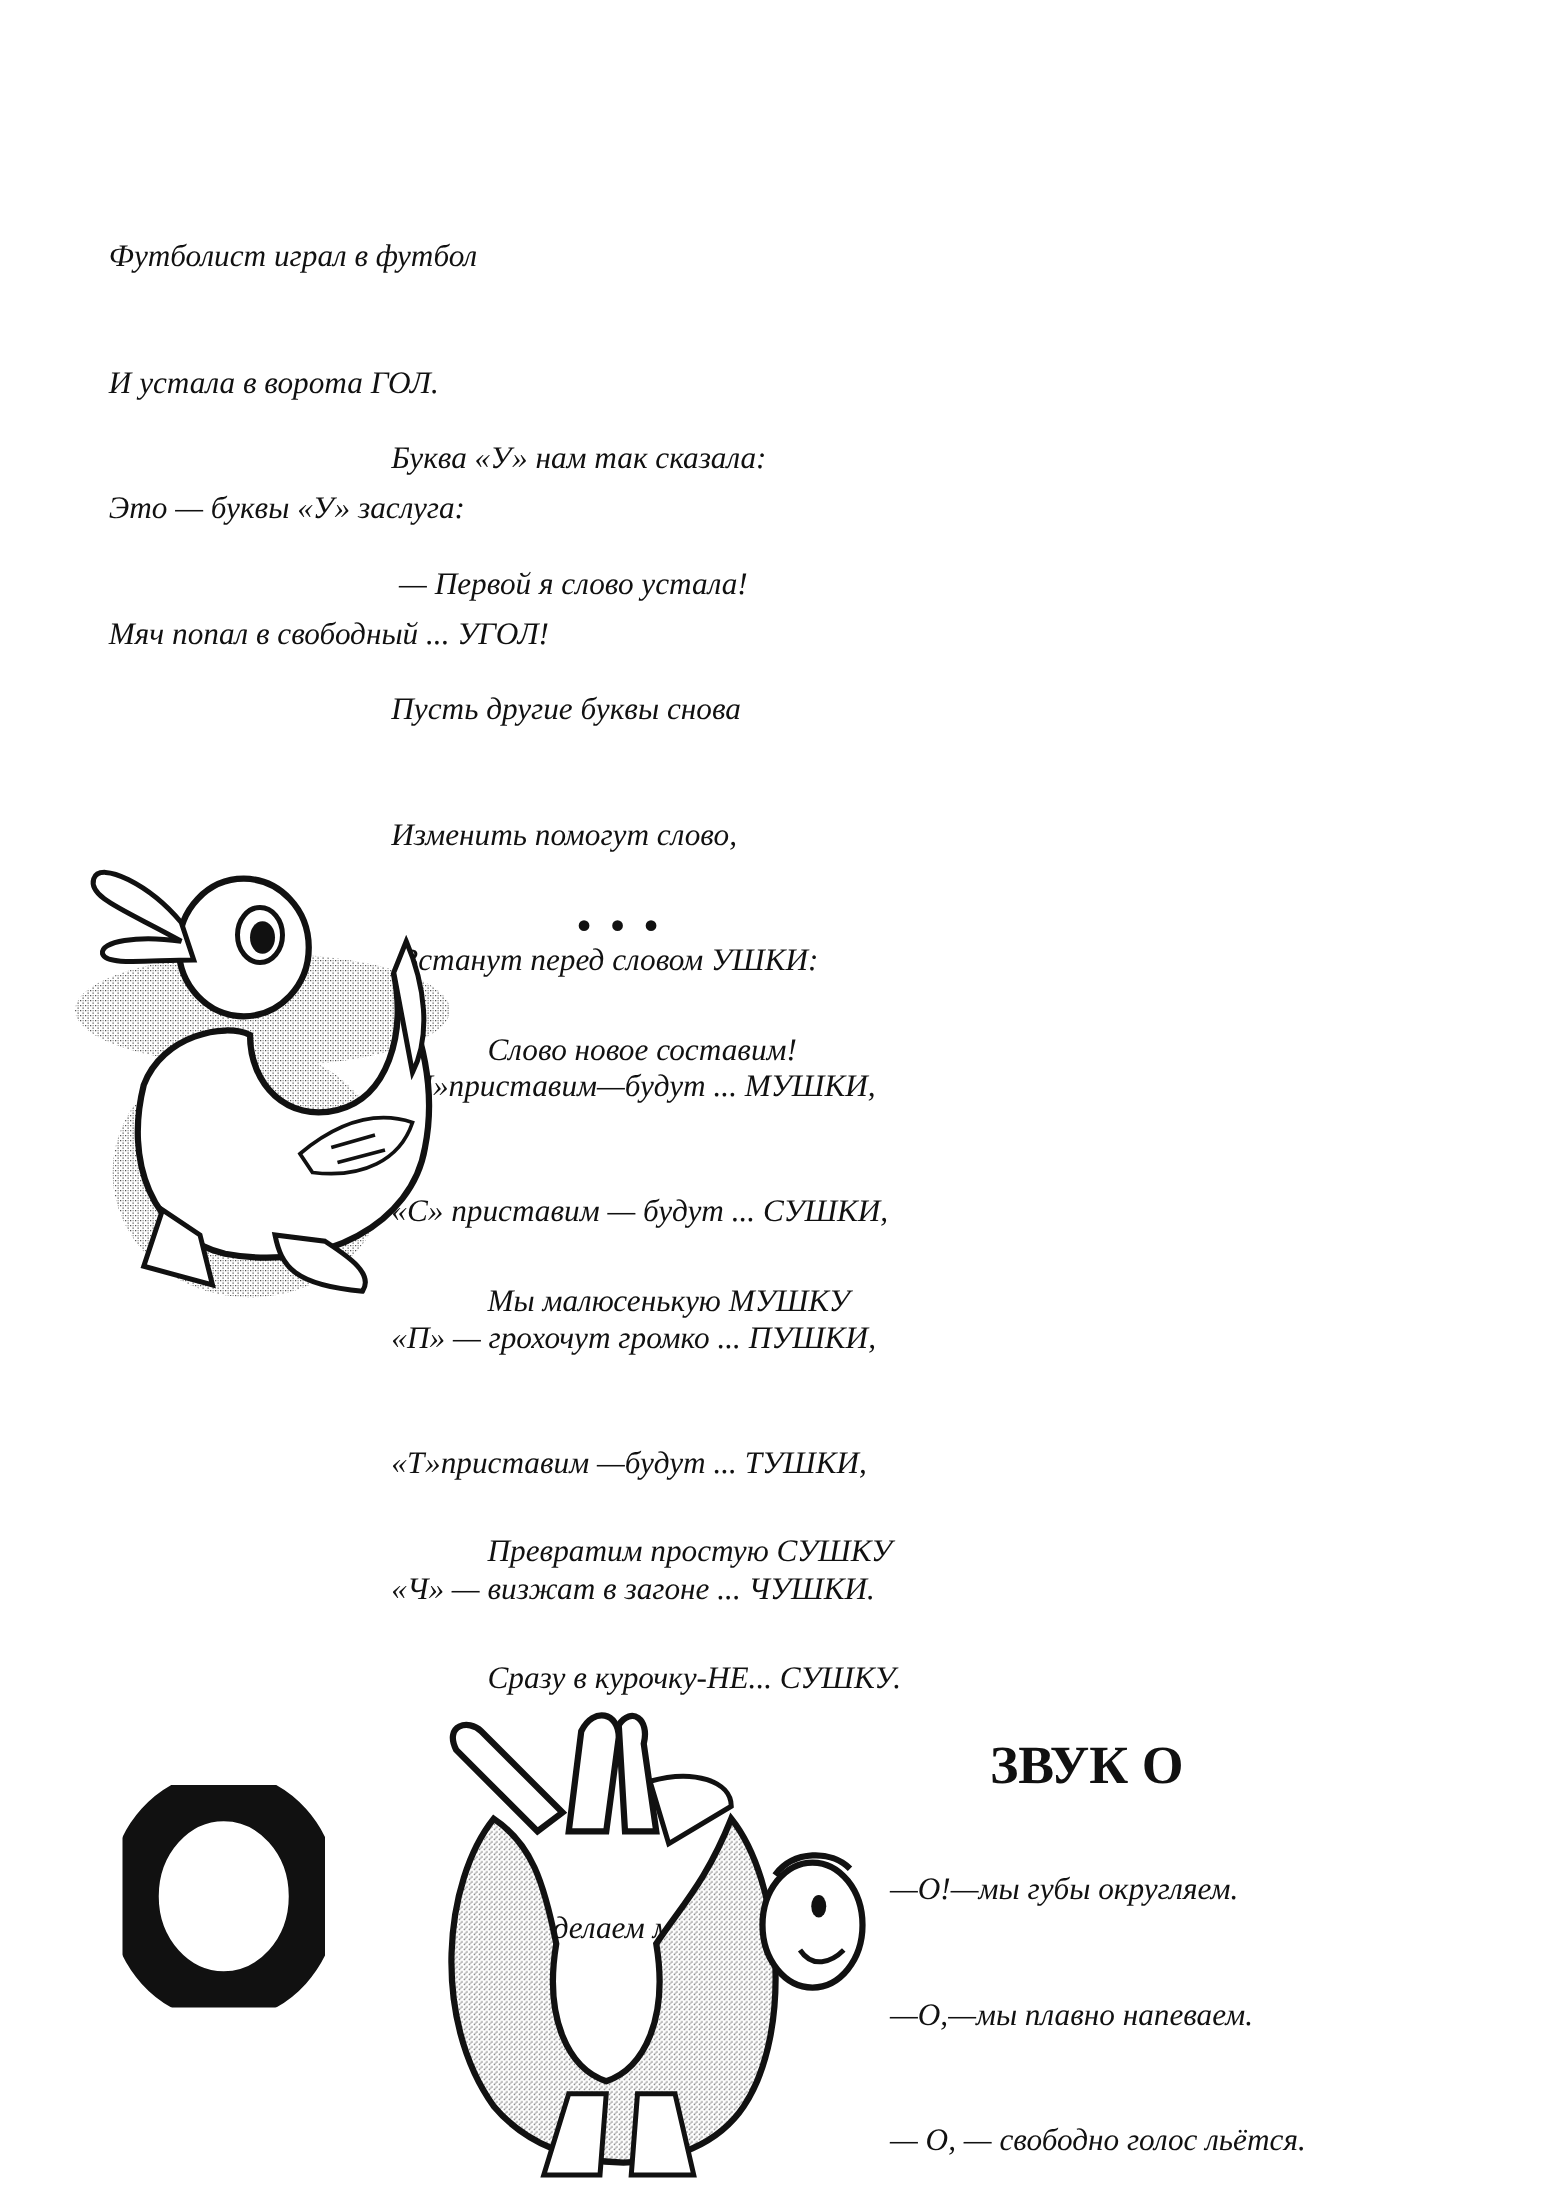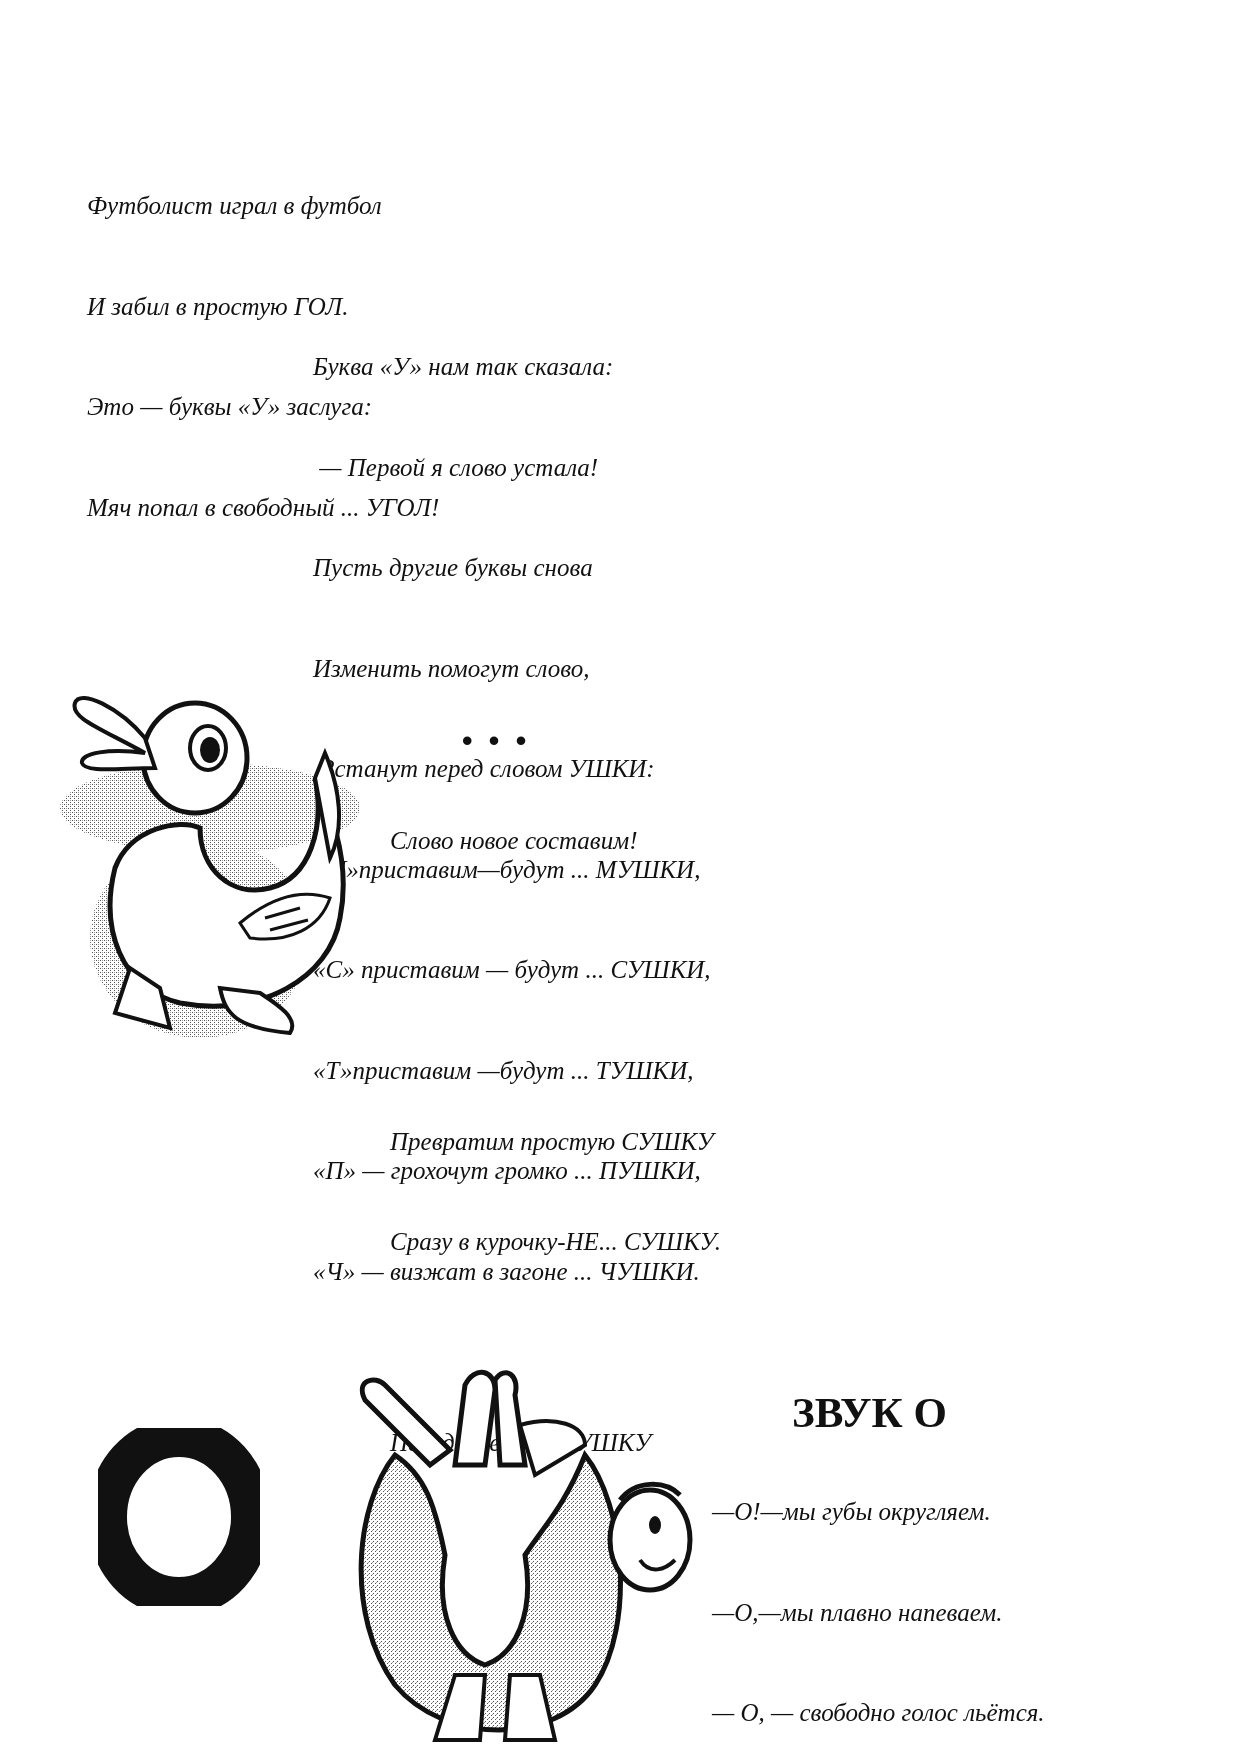--- a/index.html
+++ b/index.html
@@ -15,35 +15,35 @@
            font-weight: bold; font-size: 43px; letter-spacing: 0px; }
   .big-o { position: absolute; left: 98px; top: 1428px; width: 162px; height: 178px; }
   .duck { position: absolute; left: 60px; top: 668px; width: 340px; height: 390px; }
   .girl { position: absolute; left: 335px; top: 1355px; width: 360px; height: 390px; }
 </style>
 </head>
 <body>
 
 <div class="poem" style="left:87px; top:122px;">
   <span class="line">Футболист играл в футбол</span>
-  <span class="line">И забил в простую ГОЛ.</span>
+  <span class="line">И устала в ворота ГОЛ.</span>
   <span class="line">Это — буквы «У» заслуга:</span>
   <span class="line">Мяч попал в свободный ... УГОЛ!</span>
 </div>
 
 <div class="poem" style="left:313px; top:283px;">
   <span class="line">Буква «У» нам так сказала:</span>
   <span class="line"> — Первой я слово устала!</span>
   <span class="line">Пусть другие буквы снова</span>
   <span class="line">Изменить помогут слово,</span>
   <span class="line"> Встанут перед словом УШКИ:</span>
   <span class="line">«М»приставим—будут ... МУШКИ,</span>
   <span class="line">«С» приставим — будут ... СУШКИ,</span>
+  <span class="line">«П» — грохочут громко ... ПУШКИ,</span>
   <span class="line">«Т»приставим —будут ... ТУШКИ,</span>
-  <span class="line">«П» — грохочут громко ... ПУШКИ,</span>
   <span class="line">«Ч» — визжат в загоне ... ЧУШКИ.</span>
 </div>
 
 <div class="duck">
   <svg width="340" height="390" viewBox="0 0 340 390">
     <defs>
       <pattern id="dither" width="4" height="4" patternUnits="userSpaceOnUse">
         <rect width="4" height="4" fill="#fff"></rect>
         <rect x="0" y="0" width="1" height="1" fill="#555"></rect>
         <rect x="2" y="2" width="1" height="1" fill="#555"></rect>
@@ -70,20 +70,21 @@
     <path d="M70 300 L55 345 L110 360 L100 320 Z" fill="#fff" stroke="#111" stroke-width="4"></path>
     <path d="M160 320 C165 345 175 360 230 365 C240 350 215 335 200 325 Z" fill="#fff" stroke="#111" stroke-width="4"></path>
   </svg>
 </div>
 
 <div class="dots">• • •</div>
 
 <div class="poem" style="left:390px; top:757px;">
   <span class="line">Слово новое составим!</span>
   <span class="gap"></span>
+  <span class="line">Мы малюсенькую МУШКУ</span>
   <span class="gap"></span>
   <span class="line">Превратим простую СУШКУ</span>
   <span class="line">Сразу в курочку-НЕ... СУШКУ.</span>
   <span class="gap"></span>
   <span class="line">Переделаем мы ТУШКУ</span>
   
   
   
   
   

